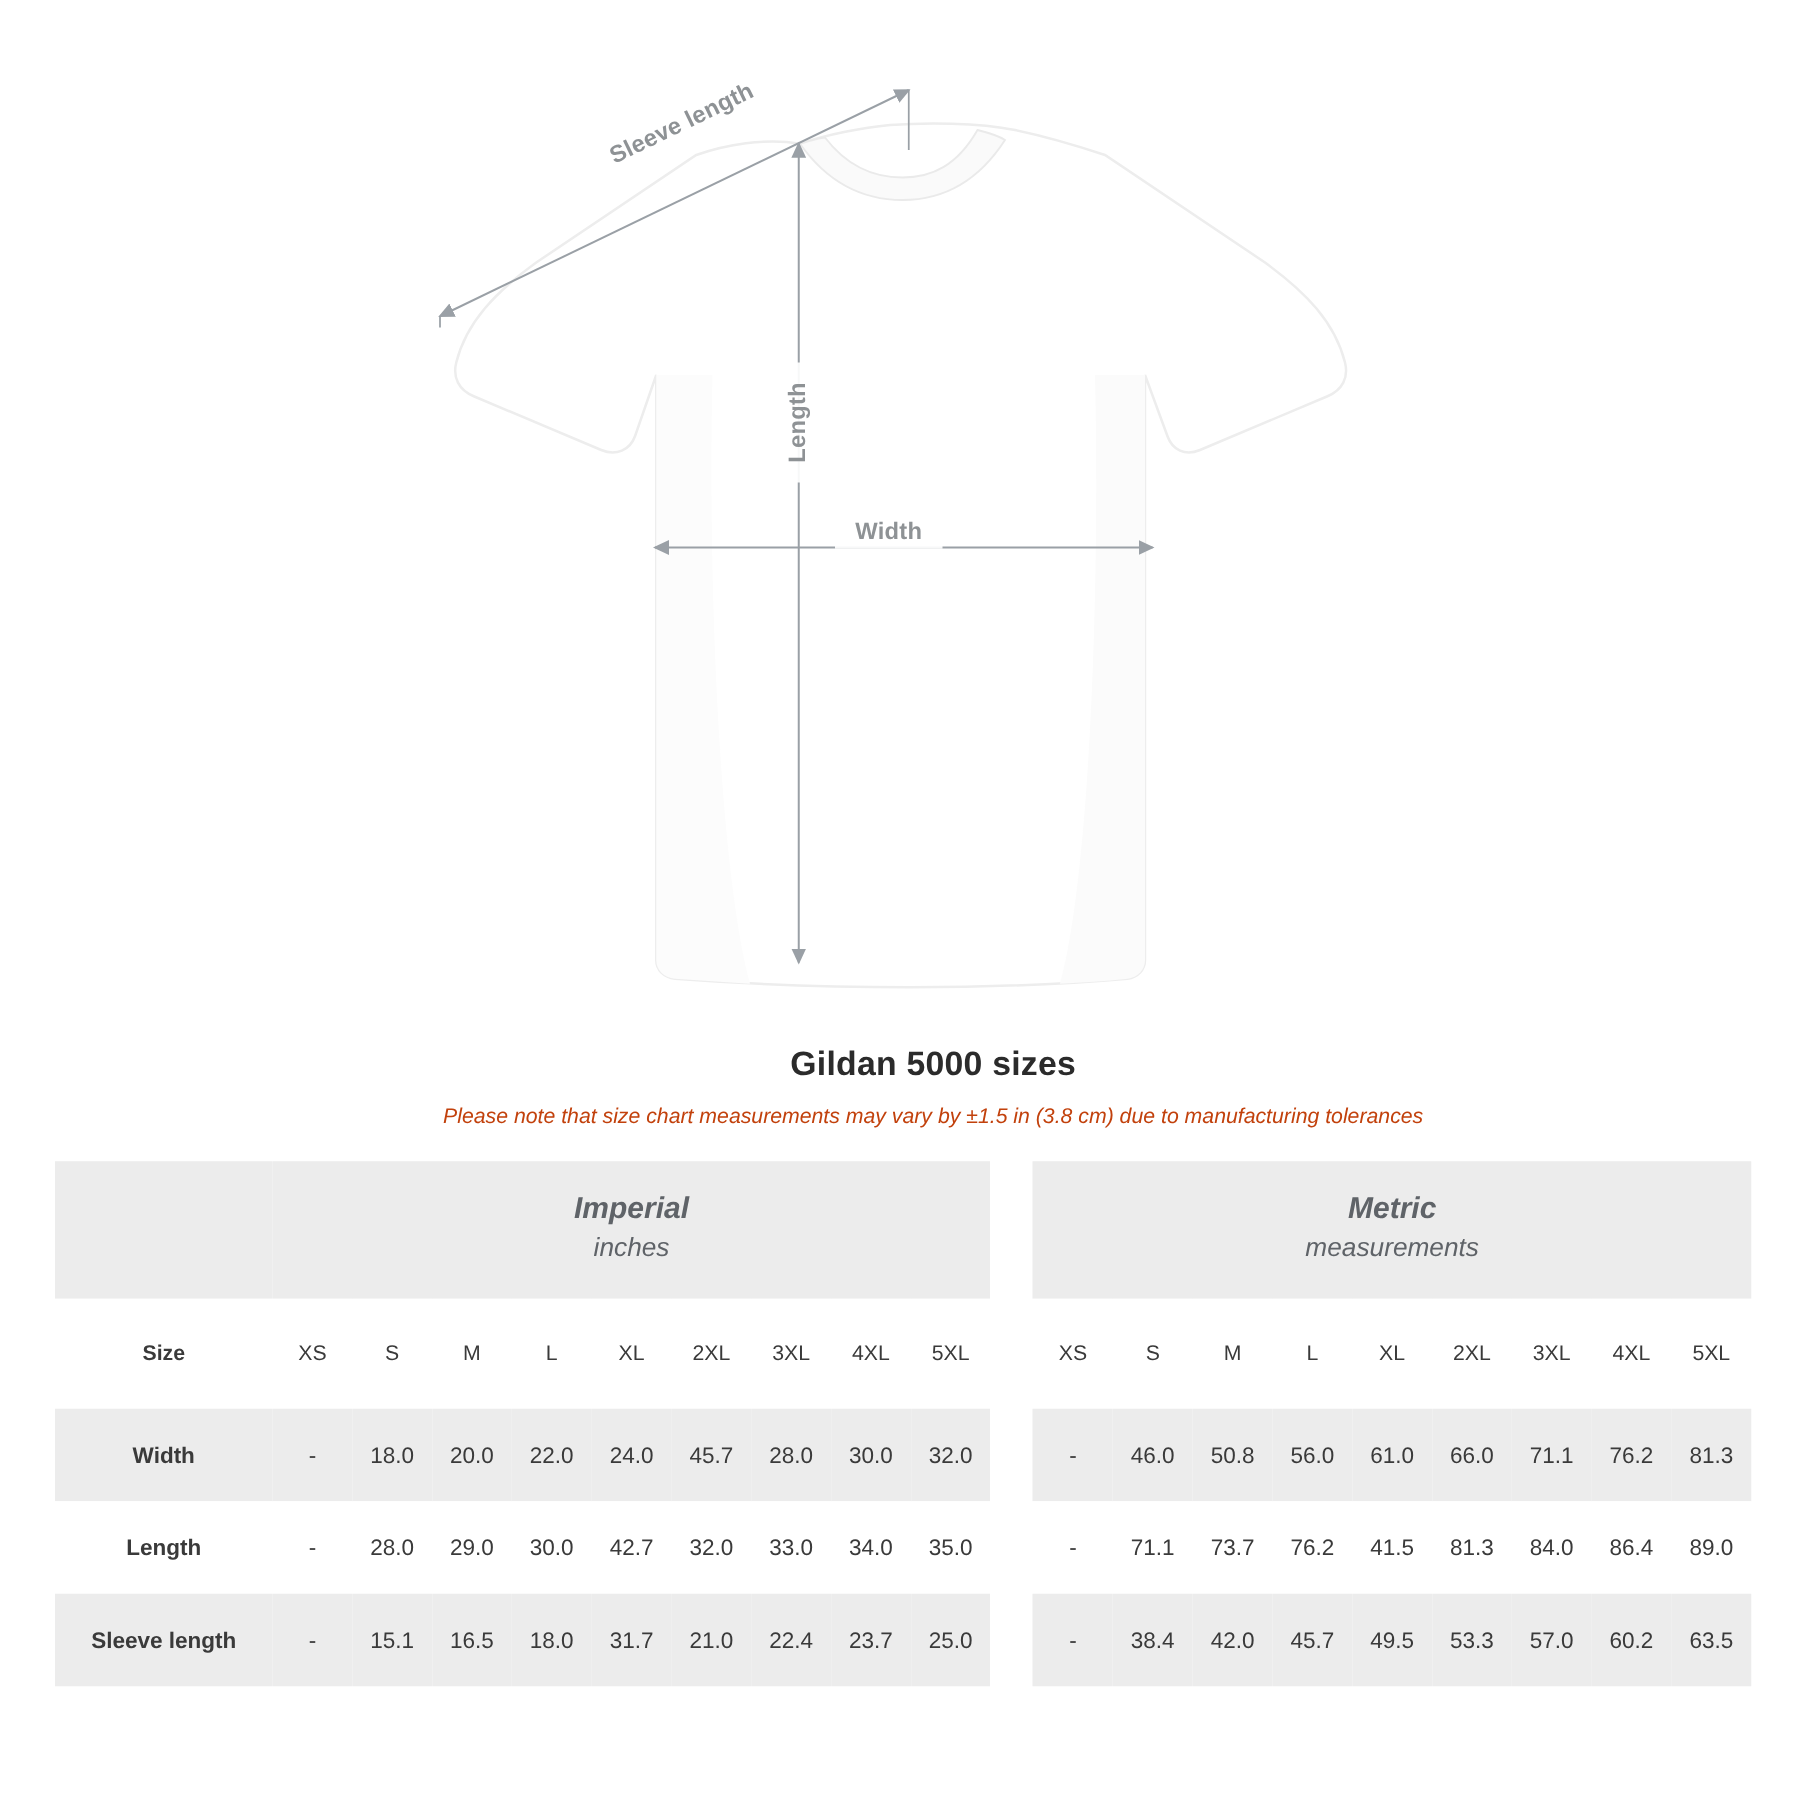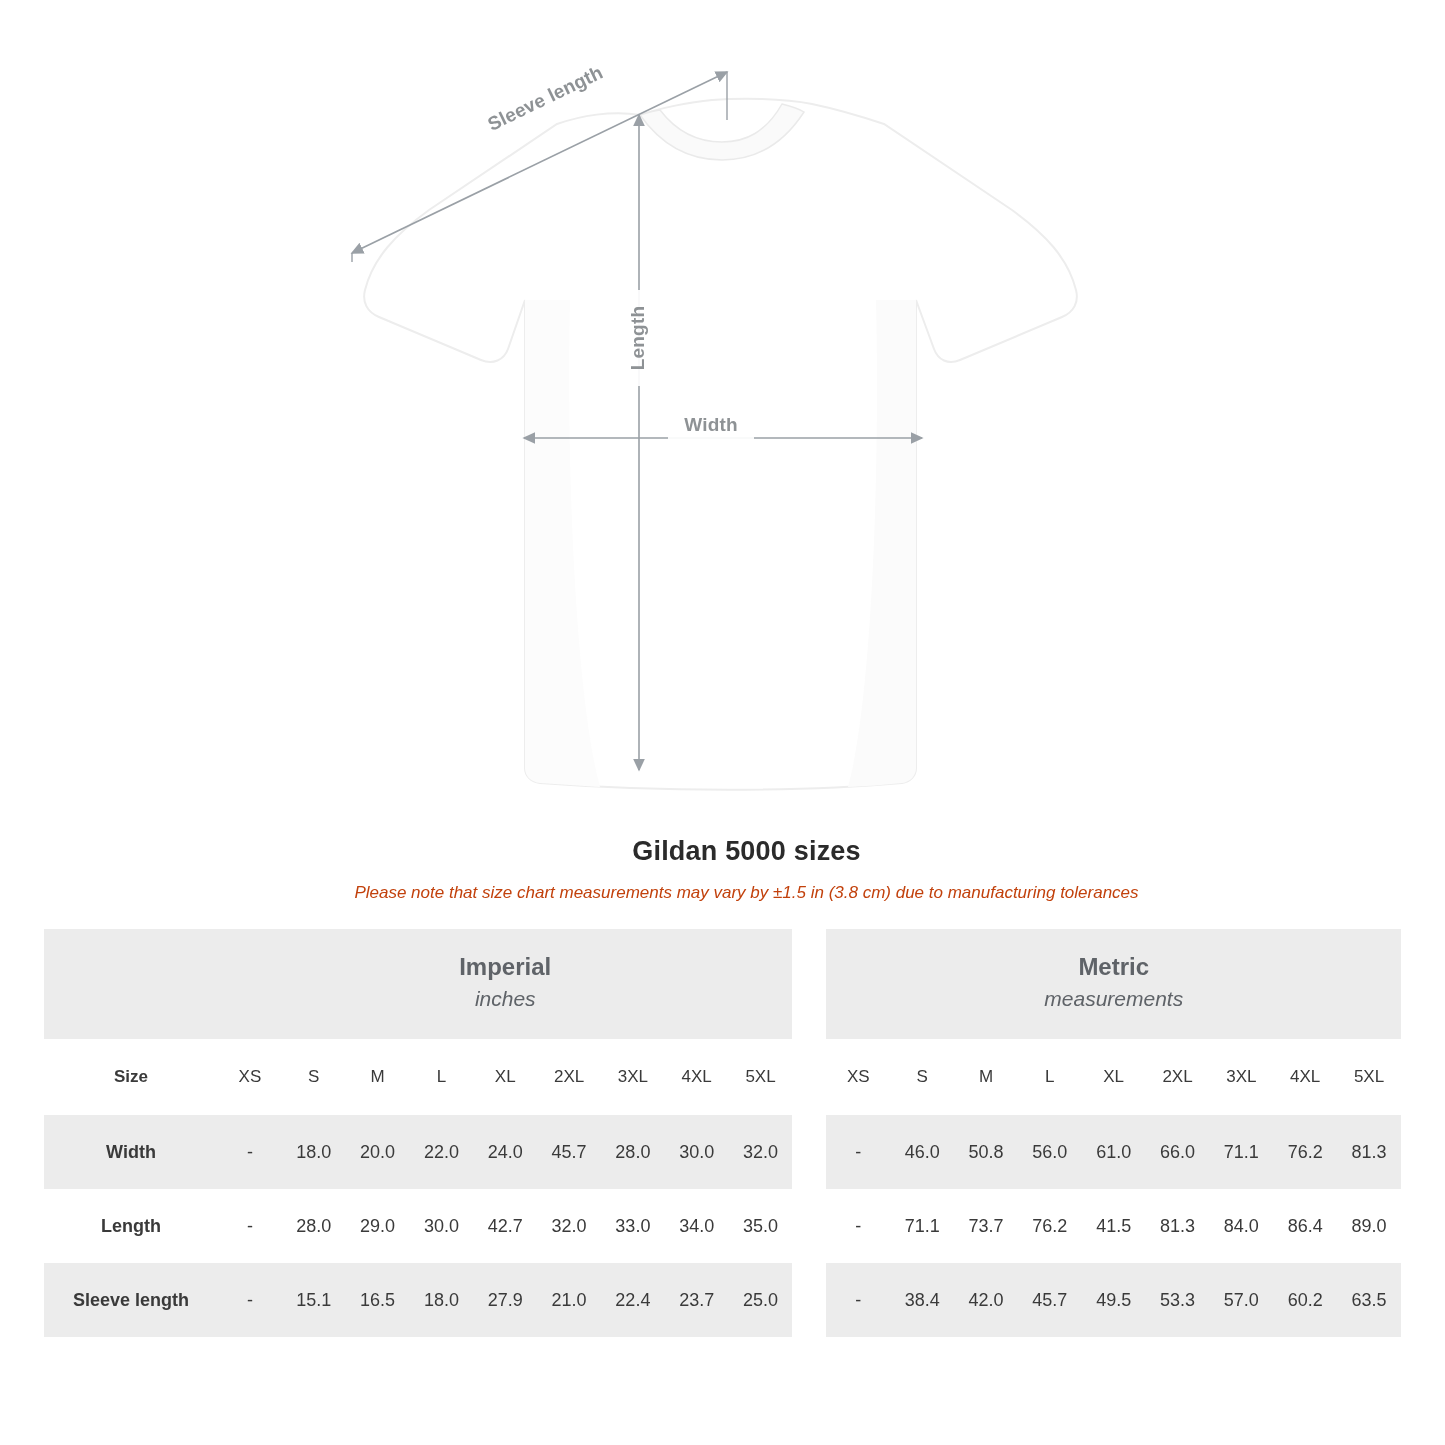--- a/index.html
+++ b/index.html
@@ -69,39 +69,40 @@
     color: #3a3a3a;
     font-weight: normal;
     padding: 0;
   }
   .unit-header-row td {
     height: 110px;
     background: #ececec;
   }
   .unit-name {
     font-size: 24px;
+    font-style: italic;
     font-weight: bold;
     color: #5f6368;
     line-height: 1.25;
   }
   .unit-sub {
     font-size: 21px;
     font-style: italic;
     color: #5f6368;
     line-height: 1.6;
   }
   .gap-col {
     width: 34px;
     background: #ffffff !important;
   }
   .label-col {
     width: 174px;
   }
   .size-head-row td {
-    height: 76px;
+    height: 88px;
     background: #ffffff;
     font-size: 18px;
     font-weight: bold;
     color: #3a3a3a;
   }
   .size-head-row td.label-col {
     font-weight: bold;
   }
   .data-row td {
     height: 74px;
@@ -296,21 +297,21 @@
           <td class="value">86.4</td>
           <td class="value">89.0</td>
         </tr>
 
         <tr class="data-row row-shade">
           <td class="label-col">Sleeve length</td>
           <td class="value">-</td>
           <td class="value">15.1</td>
           <td class="value">16.5</td>
           <td class="value">18.0</td>
-          <td class="value">27.9</td>
+          <td class="value">31.7</td>
           <td class="value">21.0</td>
           <td class="value">22.4</td>
           <td class="value">23.7</td>
           <td class="value">25.0</td>
           <td class="gap-col"></td>
           <td class="value">-</td>
           <td class="value">38.4</td>
           <td class="value">42.0</td>
           <td class="value">45.7</td>
           <td class="value">49.5</td>

